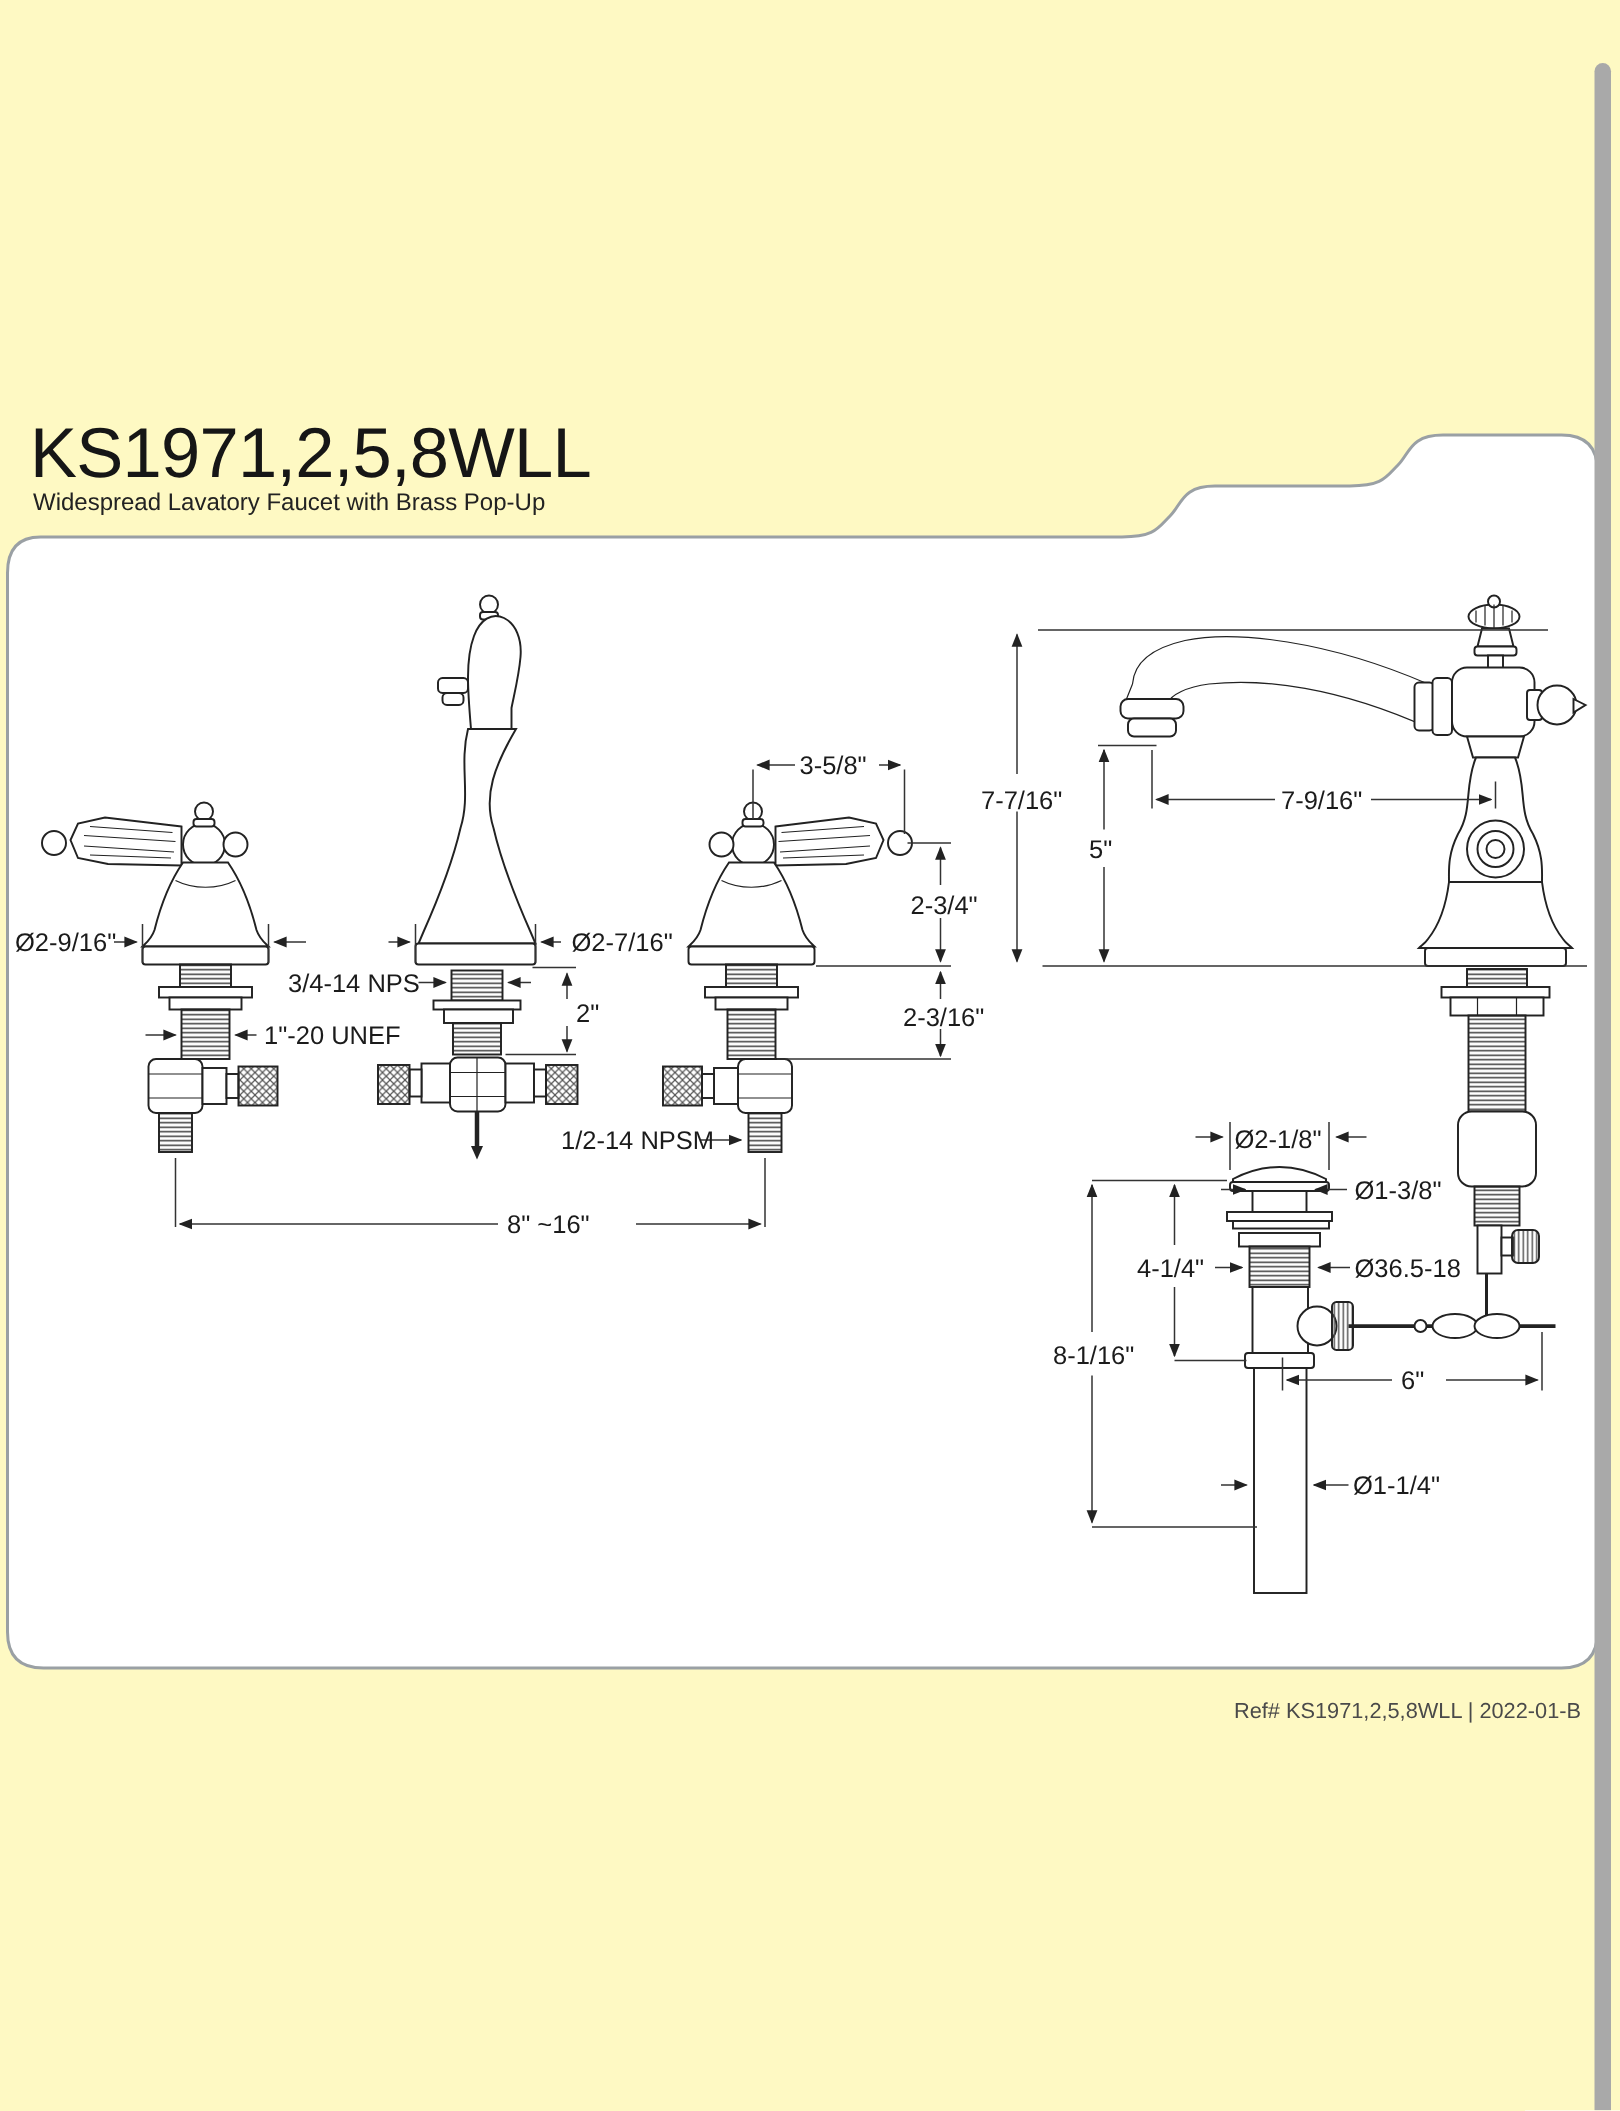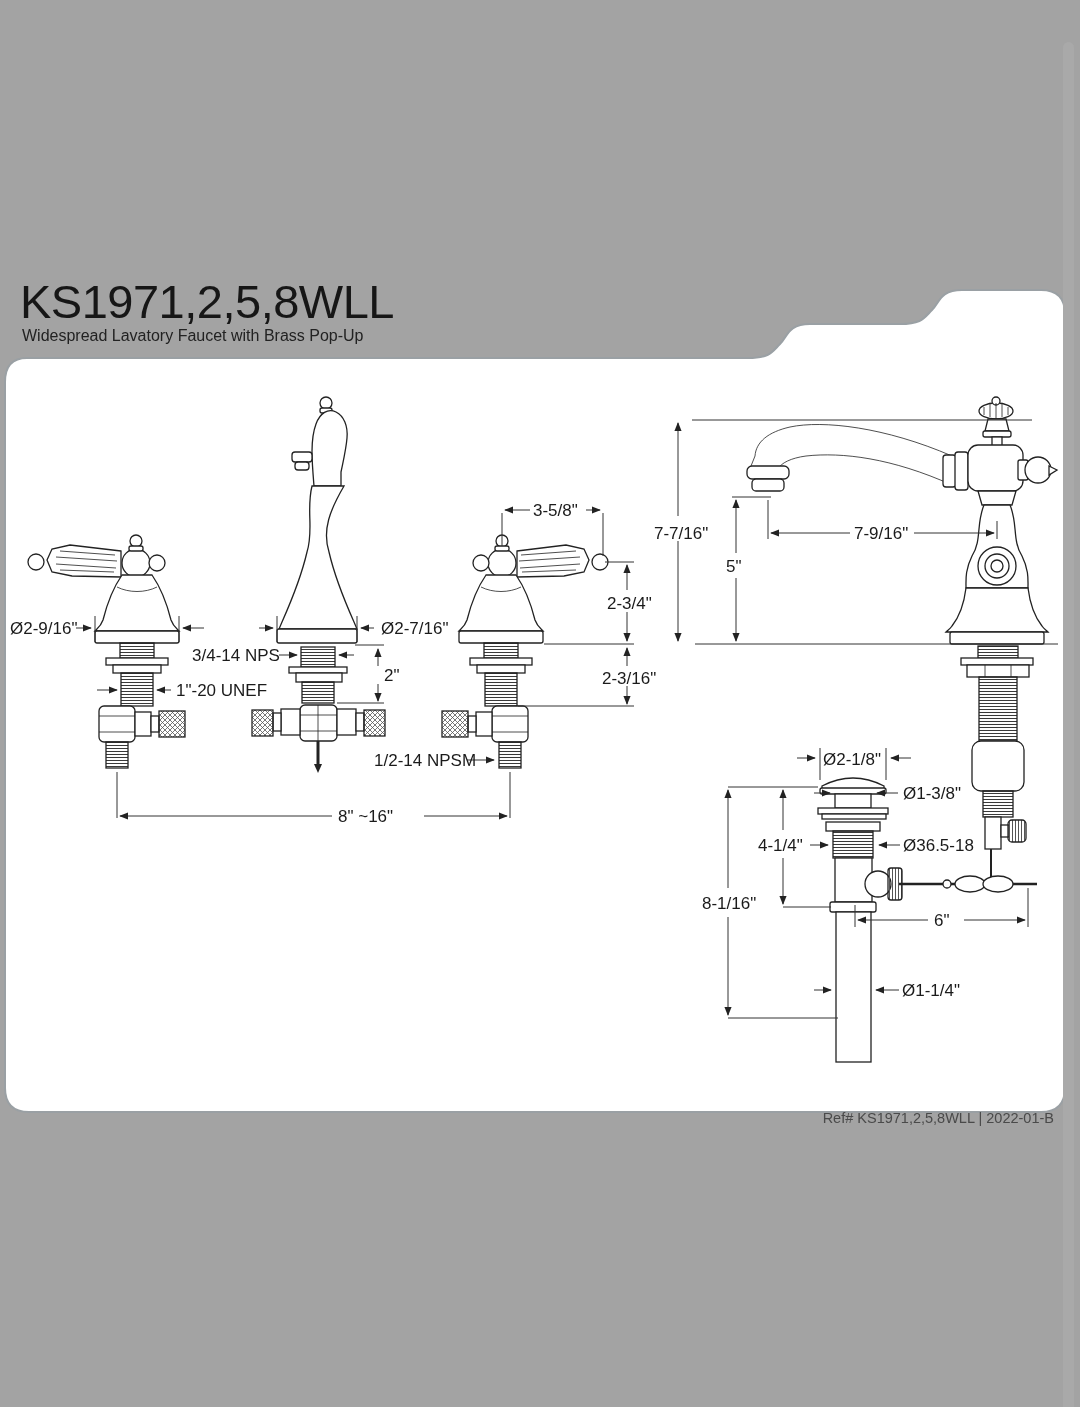--- a/index.html
+++ b/index.html
@@ -1,21 +1,21 @@
 <!DOCTYPE html>
 <html><head>
 <meta charset="utf-8">
 <style>
   html,body{margin:0;padding:0;background:#fff;}
-  .stage{position:relative;width:1080px;height:1407px;background:#a3a3a3;overflow:hidden;
+  .stage{position:relative;width:1080px;height:1407px;background:#fef9c3;overflow:hidden;
          font-family:"Liberation Sans",sans-serif;}
   .title{position:absolute;left:20px;top:274px;font-size:47px;letter-spacing:-.5px;
          color:#161616;font-weight:400;white-space:nowrap;}
   .subtitle{position:absolute;left:22px;top:327px;font-size:16px;color:#222;white-space:nowrap;}
-  .footer{position:absolute;top:1110px;right:26px;font-size:14.5px;color:#4a4a4a;white-space:nowrap;}
+  .footer{position:absolute;top:1133px;right:26px;font-size:14.5px;color:#4a4a4a;white-space:nowrap;}
   .scroll-thumb{position:absolute;left:1063px;top:42px;width:11px;height:1365px;
          background:#a9a9a9;border-radius:6px 6px 0 0;}
   svg{position:absolute;left:0;top:0;}
   .lbl{font-family:"Liberation Sans",sans-serif;font-size:17px;fill:#1b1b1b;}
   .draw{fill:#fff;stroke:#222;stroke-width:1.3;}
   .thin{fill:none;stroke:#222;stroke-width:.8;}
   .dim{fill:none;stroke:#333;stroke-width:1;}
   .arr{fill:none;stroke:#333;stroke-width:1;}
 </style>
 </head>

